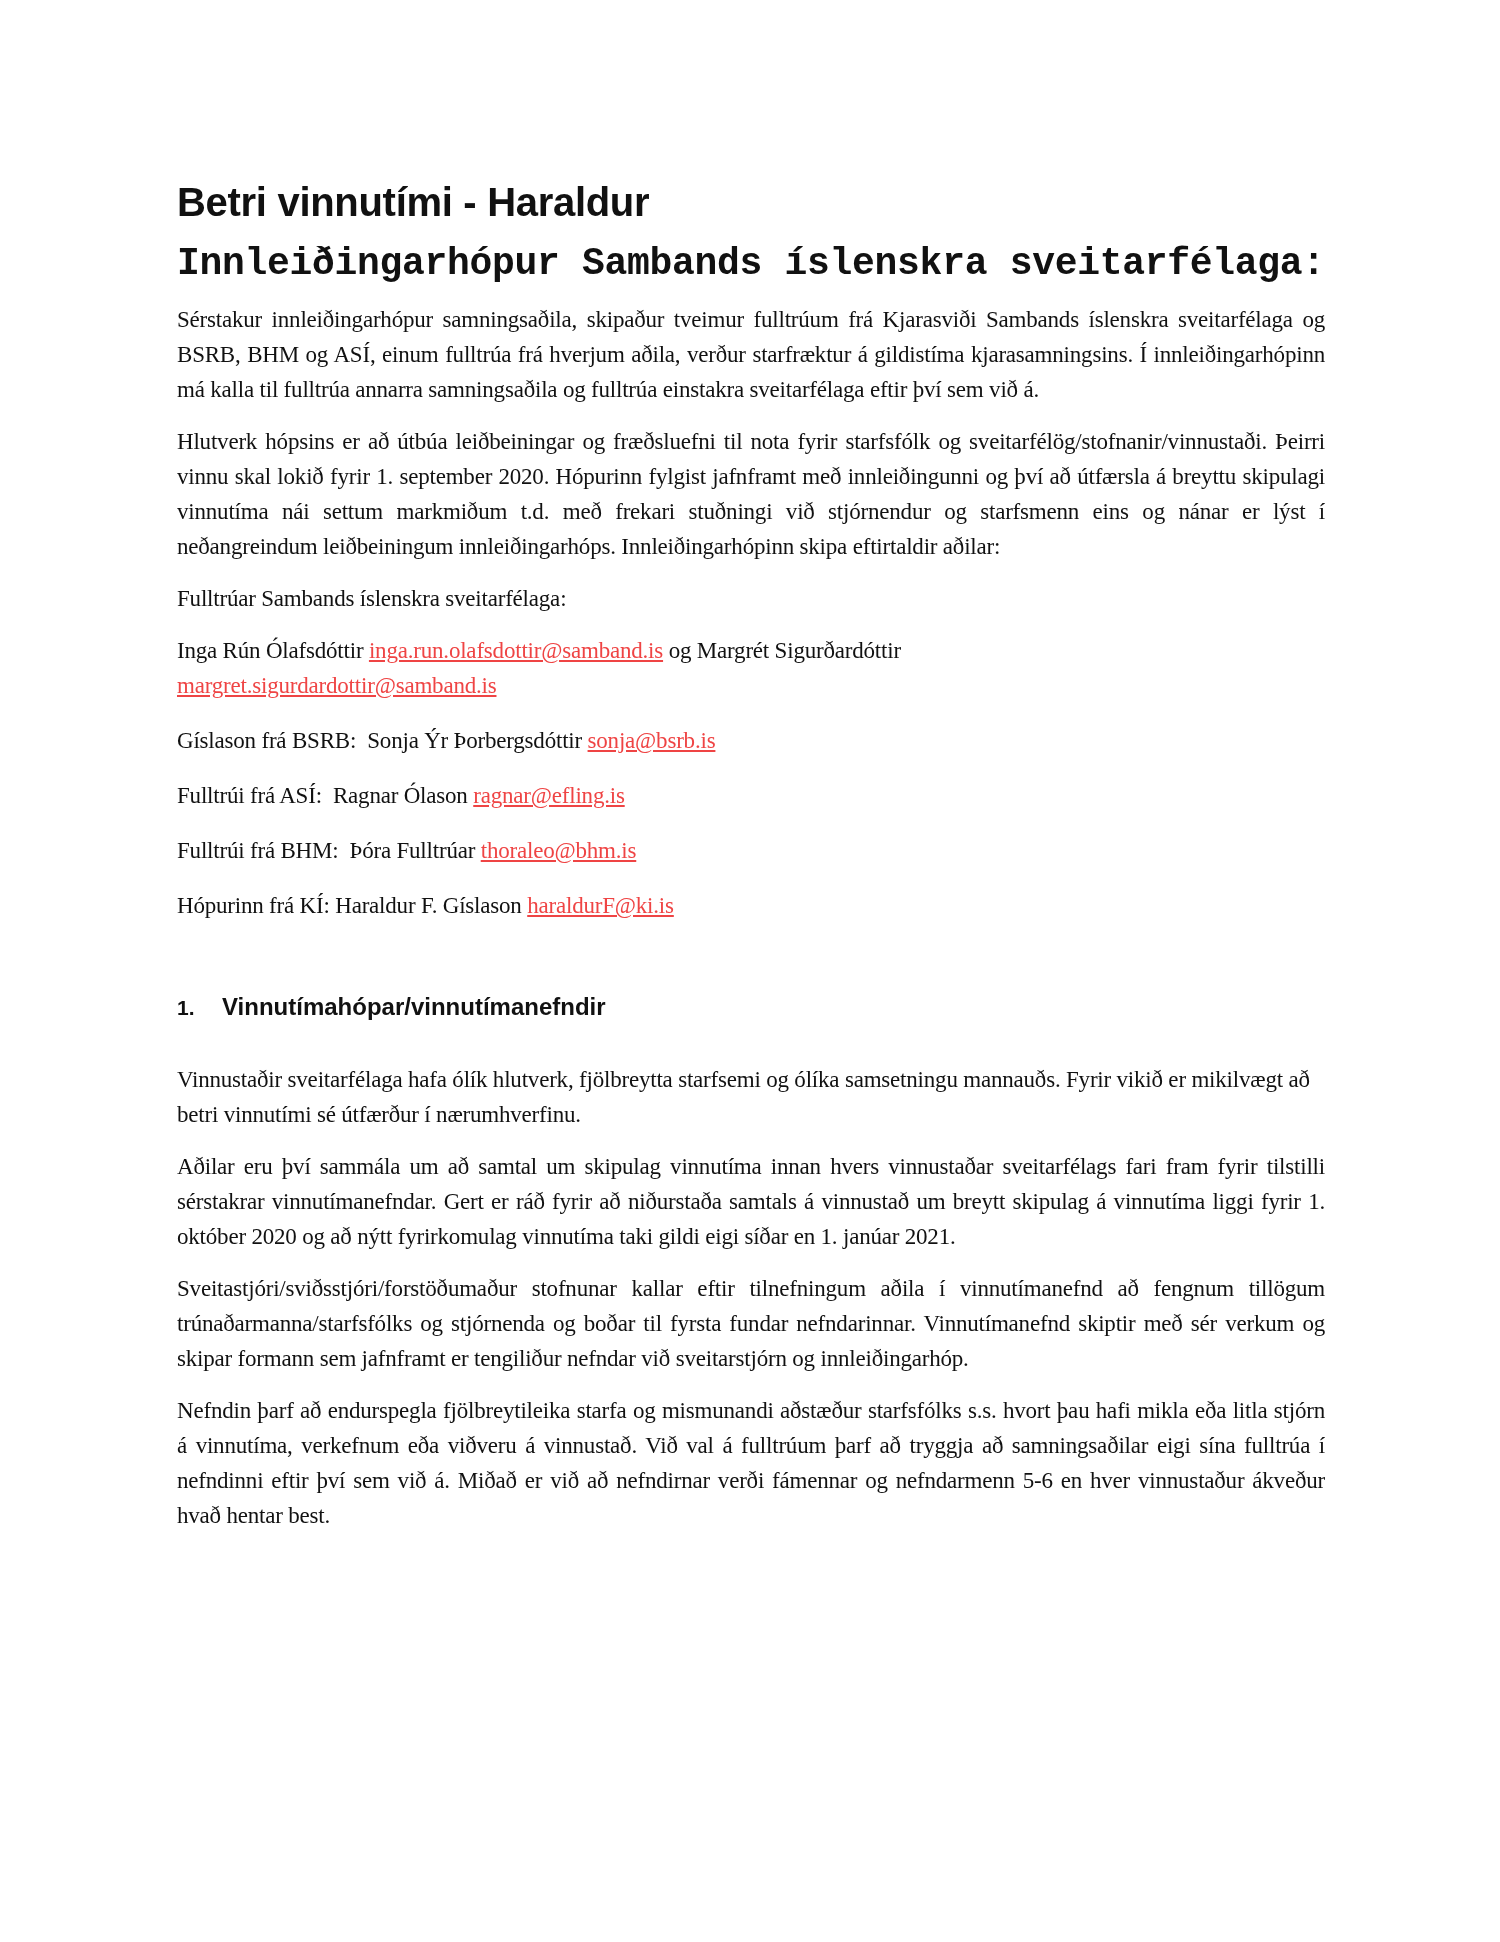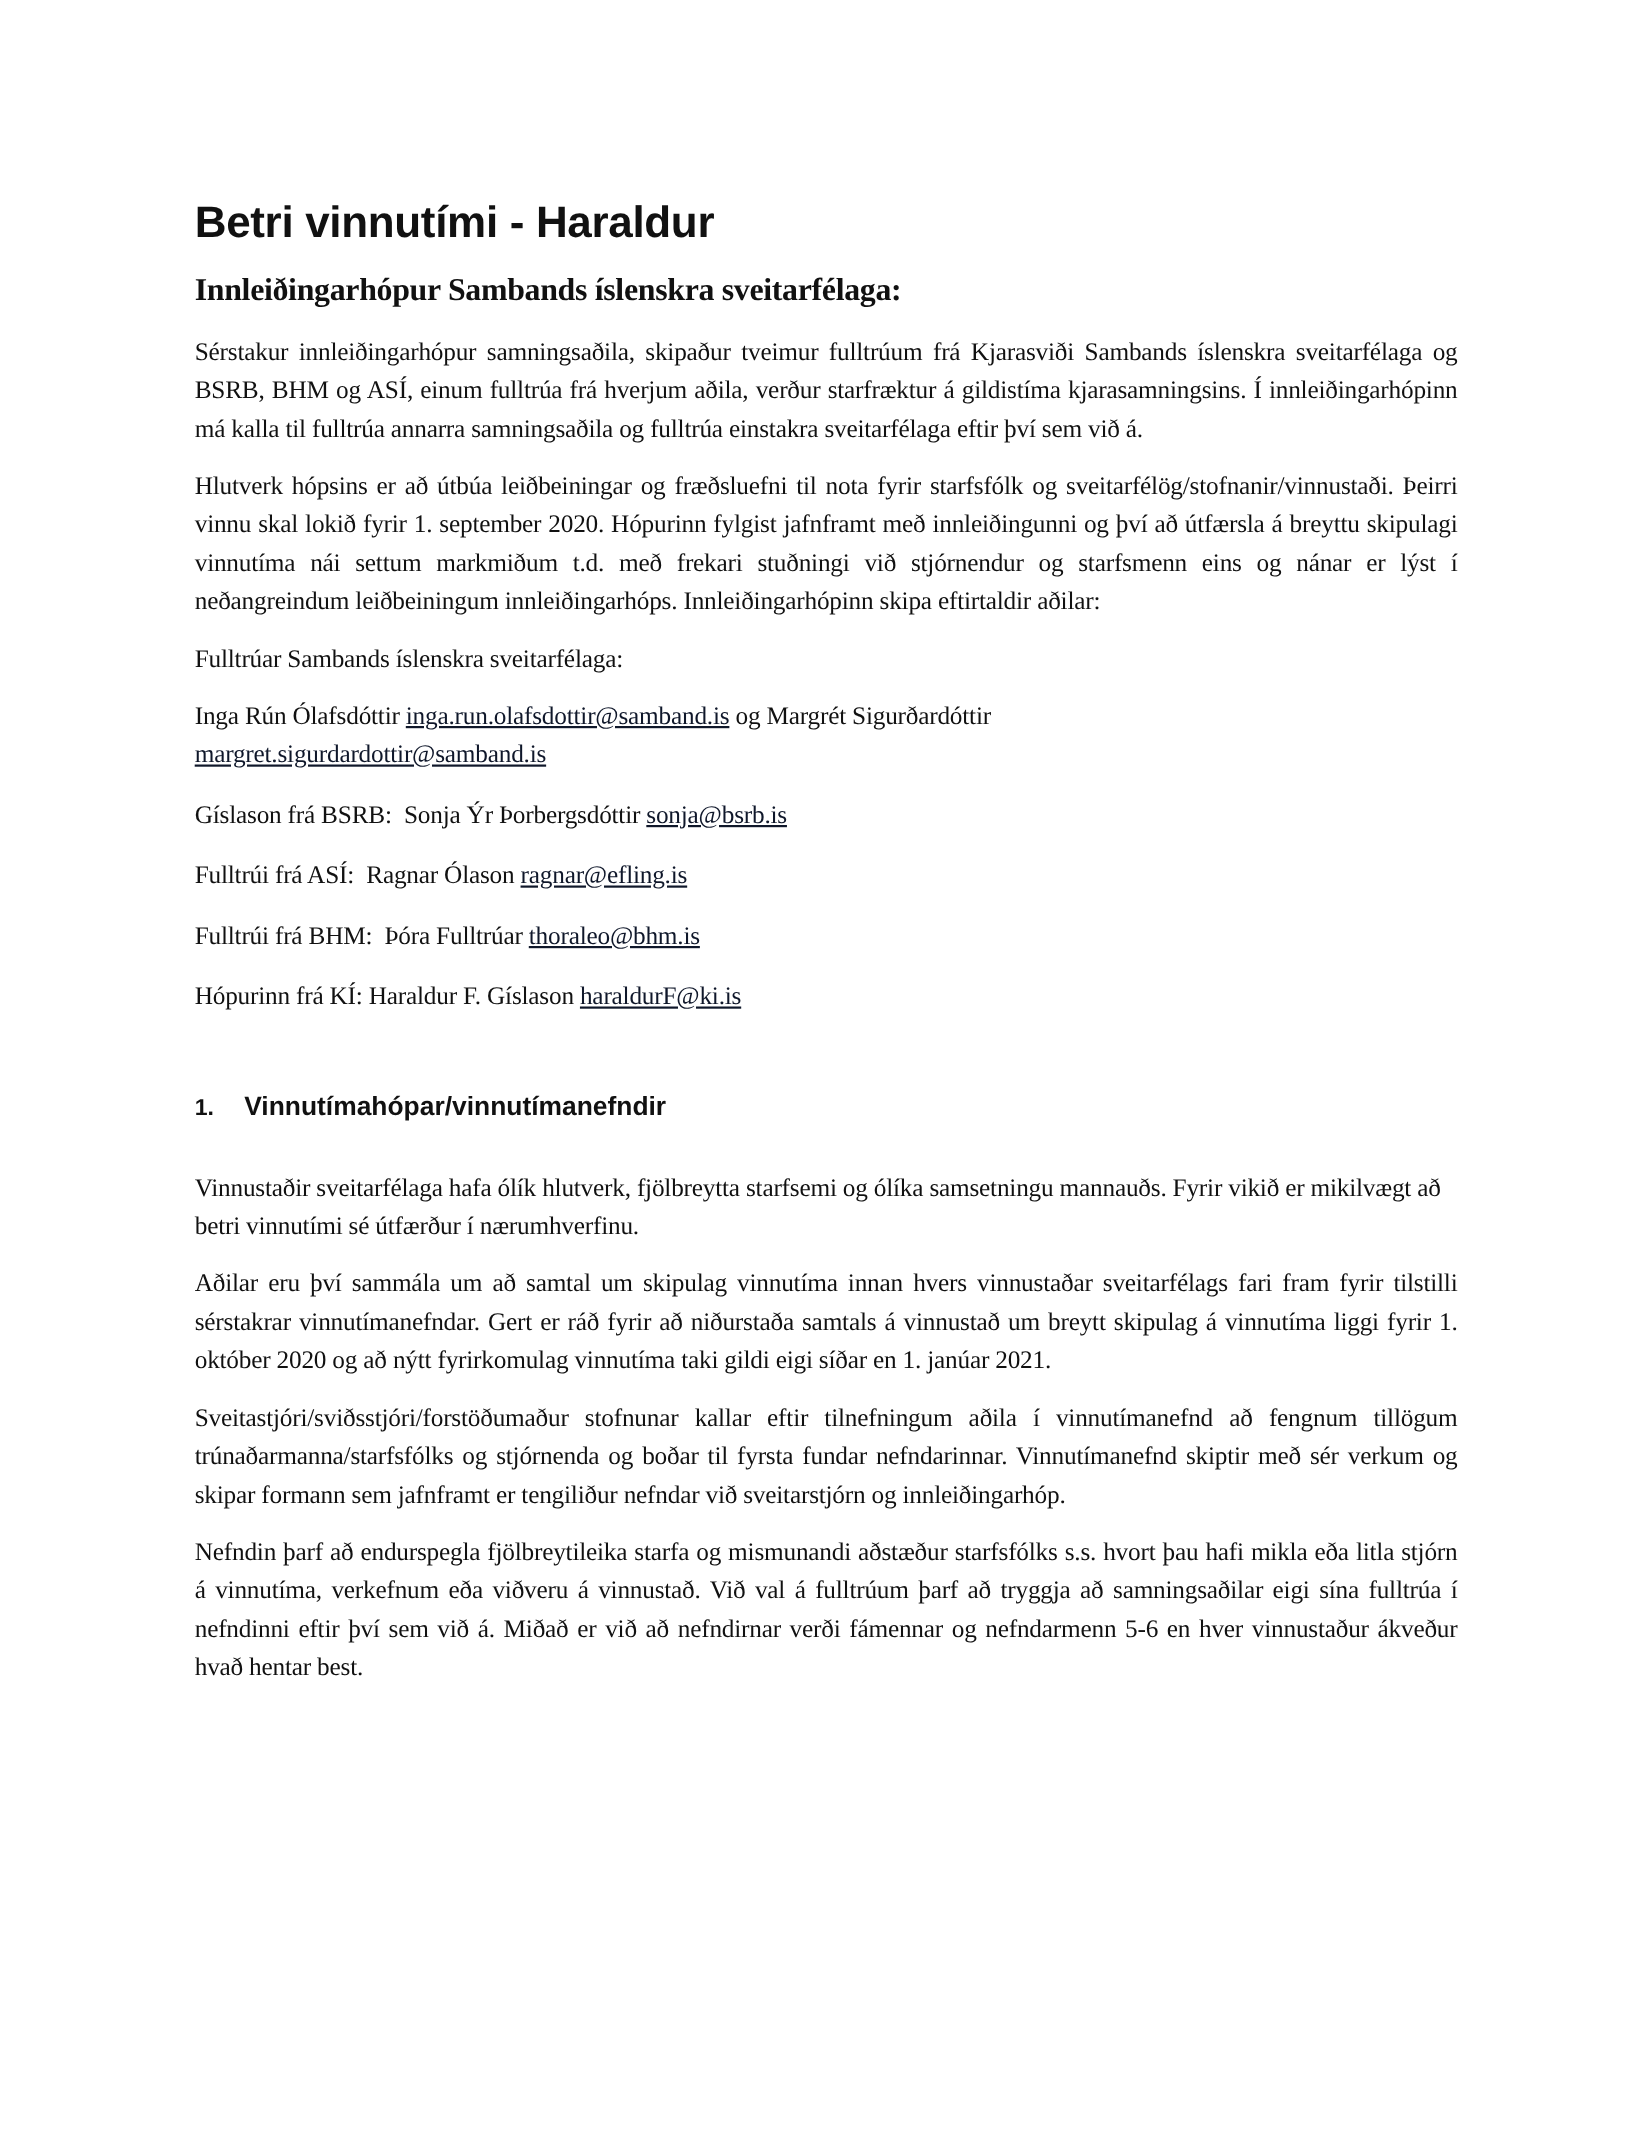--- a/index.html
+++ b/index.html
@@ -23,42 +23,42 @@
     }
     h1.title {
       font-family: "Liberation Sans", sans-serif;
       font-weight: bold;
       font-size: 40px;
       line-height: 48px;
       margin: 0 0 20px 0;
       letter-spacing: -0.3px;
     }
     h2.subtitle {
-      font-family: Liberation Serif, serif;
+      font-family: Liberation Mono, monospace;
       font-weight: bold;
-      font-size: 29px;
+      font-size: 38px;
       line-height: 36px;
       margin: 0 0 20px 0;
       letter-spacing: -0.3px;
     }
     p {
       font-size: 23px;
       line-height: 35px;
       margin: 0 0 17px 0;
       letter-spacing: -0.2px;
       font-family: Liberation Serif, serif;
     }
     p.justify {
       text-align: justify;
     }
     p.contact {
       margin: 0 0 20px 0;
     }
     a.email {
-      color: #0f172a;
+      color: #ef4444;
       text-decoration: underline;
       cursor: pointer;
     }
     .section-heading {
       display: flex;
       align-items: baseline;
       font-weight: bold;
       font-size: 24px;
       line-height: 32px;
       margin: 68px 0 38px 0;

